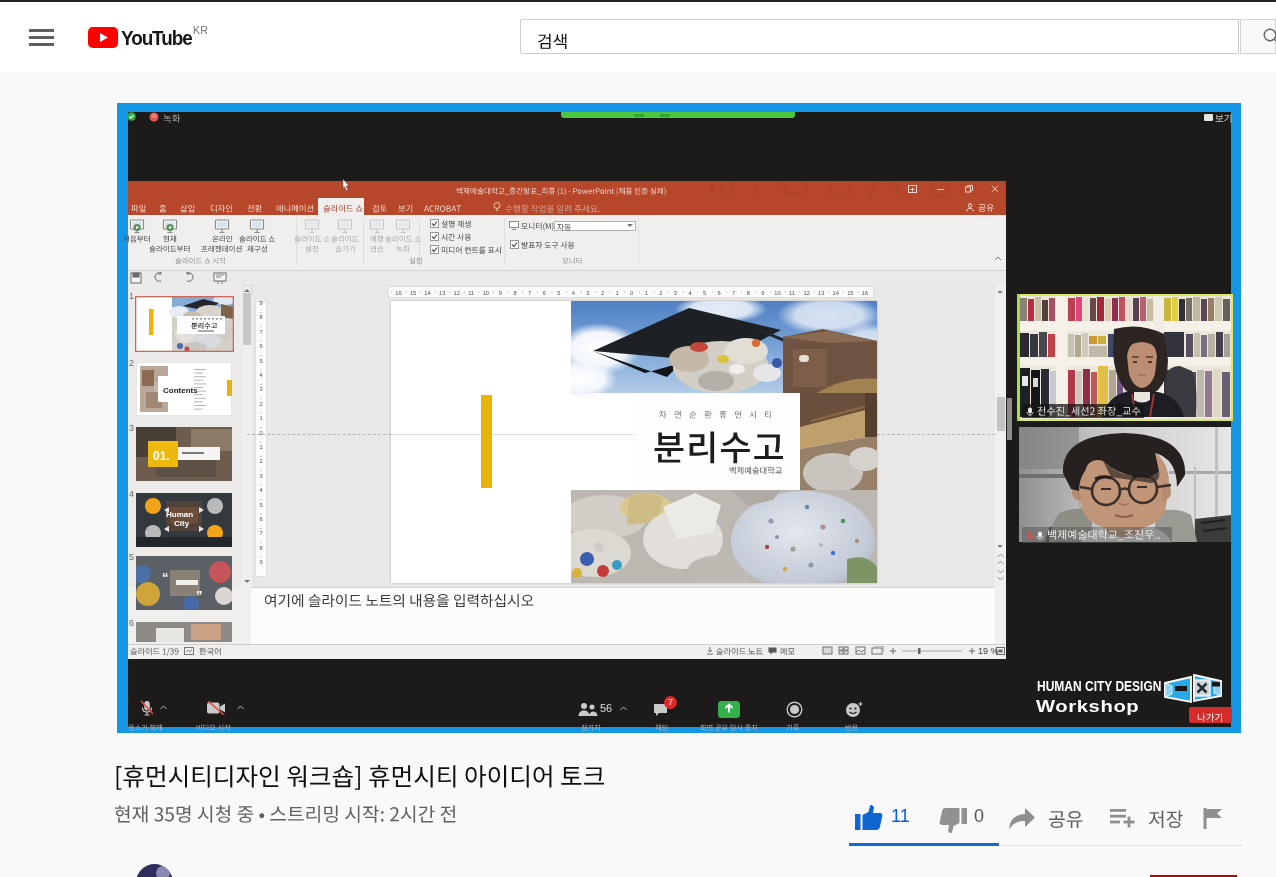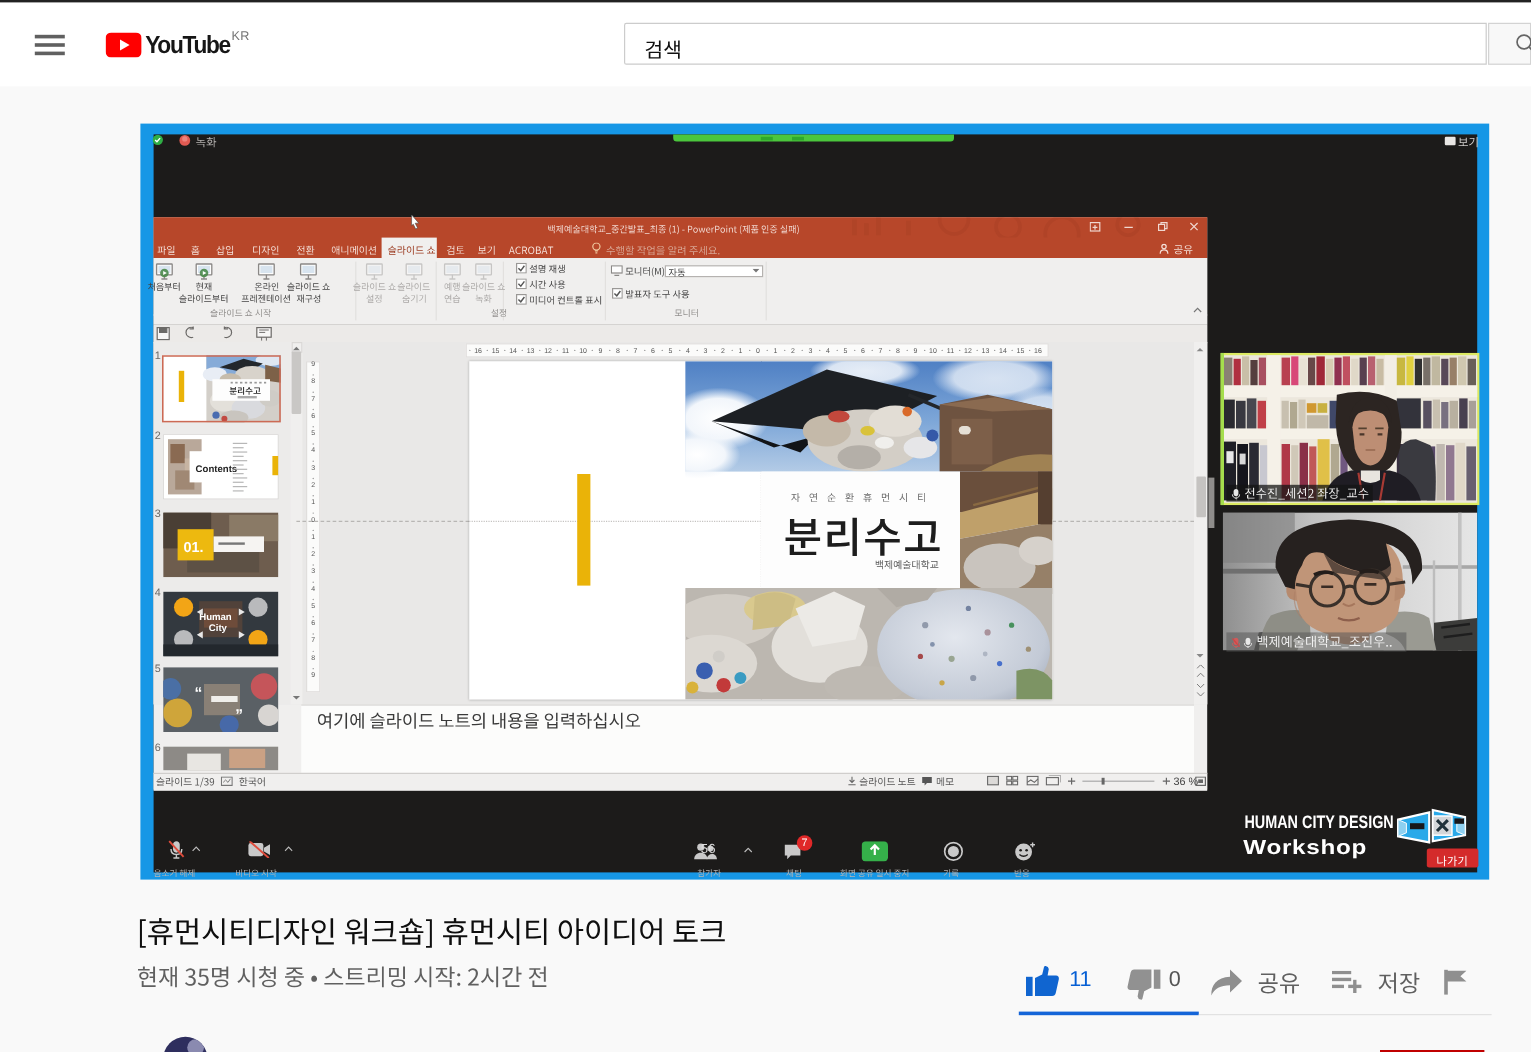--- a/index.html
+++ b/index.html
@@ -668,21 +668,21 @@
         <path d="M3 0h10v6" stroke-width="0.7"></path>
       </g>
     </g>
   </svg>
 <svg class="abs" style="left:890px;top:648px" width="85" height="6" viewBox="0 0 85 6">
     <path d="M0 3h6M3 0v6" stroke="#666" stroke-width="1"></path>
     <rect x="12" y="2.5" width="60" height="1" fill="#aaa"></rect>
     <rect x="28" y="0" width="2.5" height="6" fill="#666"></rect>
     <path d="M79 3h6M82 0v6" stroke="#666" stroke-width="1"></path>
   </svg>
-<div class="abs" style="left:978px;top:645.5px;font-size:9px;color:#444;font-family:'Liberation Sans'">36 %</div>
+<div class="abs" style="left:978px;top:645.5px;font-size:9px;color:#444;font-family:'Liberation Sans'">19 %</div>
 <svg class="abs" style="left:996px;top:647px" width="9" height="8" viewBox="0 0 9 8">
     <rect x="0.5" y="0.5" width="8" height="7" fill="none" stroke="#666"></rect>
     <rect x="2.5" y="2.5" width="4" height="3" fill="#666"></rect>
   </svg>
 <svg class="abs" style="left:1017px;top:294px" width="216" height="127" viewBox="0 0 216 127">
 <rect width="216" height="127" fill="#dcea62"></rect>
 <rect x="0" y="0" width="3" height="127" fill="#a5dd4d"></rect>
 <g transform="translate(3,2)">
 <rect width="211" height="123" fill="#ece7dc"></rect>
 <rect x="0" y="25" width="211" height="10" fill="#f5f1e8"></rect>
@@ -851,21 +851,21 @@
   </svg>
 <svg class="abs" style="left:237px;top:705px" width="7" height="5" viewBox="0 0 7 5">
     <path d="M0.5 4l3-3 3 3" stroke="#bbb" fill="none"></path>
   </svg>
 <svg class="abs" style="left:578px;top:702px" width="20" height="15" viewBox="0 0 20 15">
 <circle cx="6" cy="4" r="3" fill="#c9c9c9"></circle>
     <path d="M0.5 14c0-3.4 2.4-5.4 5.5-5.4s5.5 2 5.5 5.4z" fill="#c9c9c9"></path>
 <circle cx="14" cy="5" r="2.5" fill="#c9c9c9"></circle>
     <path d="M10.8 14c0.4-2.8 2.2-4.4 4.7-4.4 2 0 3.6 1.2 4 4.4z" fill="#c9c9c9"></path>
   </svg>
-<div class="abs" style="left:584px;top:702px;font-size:11px;color:#ddd">56</div>
+<div class="abs" style="left:600px;top:702px;font-size:11px;color:#ddd">56</div>
 <svg class="abs" style="left:620px;top:706px" width="7" height="5" viewBox="0 0 7 5">
     <path d="M0.5 4l3-3 3 3" stroke="#bbb" fill="none"></path>
   </svg>
 <svg class="abs" style="left:653px;top:703px" width="18" height="15" viewBox="0 0 18 15">
 <path d="M1 1h13v9H6l-3 3v-3H1z" fill="#c9c9c9"></path>
   </svg>
 <div class="abs" style="left:664px;top:696px;width:13px;height:13px;border-radius:50%;background:#e02828;color:#fff;font-size:9px;text-align:center;line-height:13px;font-family:'Liberation Sans'">7</div>
 <svg class="abs" style="left:718px;top:701px" width="22" height="17" viewBox="0 0 22 17">
 <rect width="22" height="17" rx="3.5" fill="#35b04a"></rect>
 <path d="M11 3.5v8M7.5 7l3.5-3.5L14.5 7" stroke="#fff" stroke-width="1.8" fill="none"></path>

